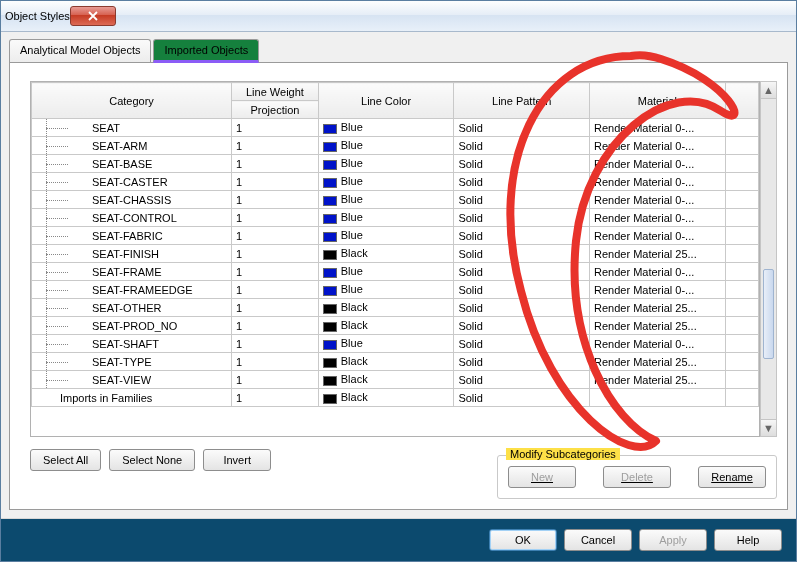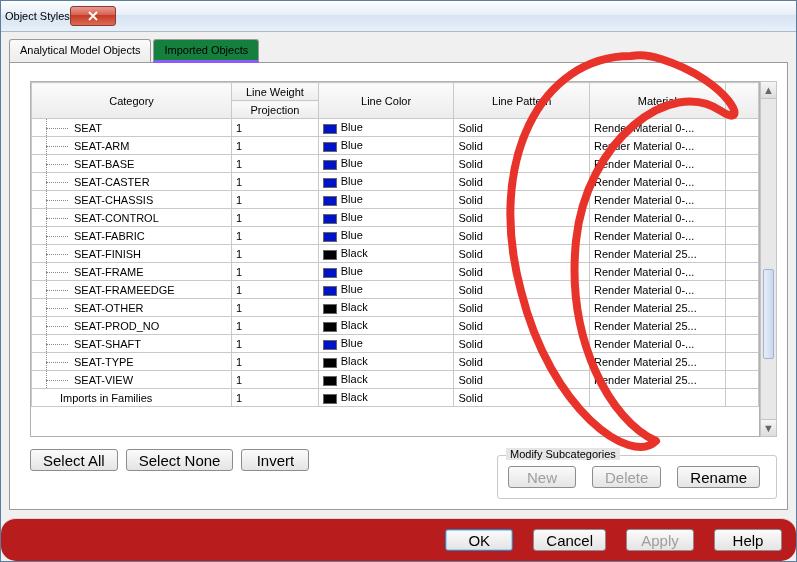--- a/index.html
+++ b/index.html
@@ -15,34 +15,34 @@
   .grid-wrap { position: relative; flex: 1; display: flex; }
   .grid-scroll { flex: 1; border: 1px solid #b1b1b1; overflow: hidden; background: #fff; position: relative; }
   .vscroll { width: 17px; background: #e8e8e8; border: 1px solid #c5c5c5; margin-left: 0; display: flex; flex-direction: column; align-items: center; }
   .vscroll .arrow { width: 100%; height: 17px; background: linear-gradient(#f6f6f6,#ddd); border-bottom: 1px solid #c5c5c5; display:flex;align-items:center;justify-content:center;color:#666; }
   .vscroll .arrow.bottom{ border-bottom:none; border-top:1px solid #c5c5c5; }
   .vscroll .track{ flex:1; width:100%; position:relative; }
   .vscroll .thumb{ position:absolute; left:2px; right:2px; top:170px; height:90px; background: linear-gradient(90deg,#e8eef8,#c9d8ee); border:1px solid #9fb4d0; border-radius:2px; }
   table { border-collapse: collapse; width: 100%; table-layout: fixed; }
   th, td { border: 1px solid #c9c9c9; padding: 1px 4px; background: #fff; font-weight: normal; text-align: left; overflow: hidden; white-space: nowrap; text-overflow: ellipsis; height: 18px; }
   th { background: linear-gradient(#fbfbfb,#ececec); text-align: center; }
-  .col-cat-sub { padding-left: 42px; position: relative; }
+  .col-cat-sub { padding-left: 60px; position: relative; }
   .col-cat-top { padding-left: 28px; position: relative; }
   .tree-line { position: absolute; left: 14px; top: 0; bottom: 0; border-left: 1px dotted #888; }
   .tree-branch { position: absolute; left: 14px; top: 50%; width: 22px; border-top: 1px dotted #888; }
   .swatch { display: inline-block; width: 14px; height: 10px; vertical-align: middle; margin-right: 4px; border: 1px solid #666; }
   .blue { background: #0013c9; }
   .black { background: #000; }
-  .btn { height: 22px; padding: 0 12px; min-width: 68px; background: linear-gradient(#fbfbfb,#e4e4e4); border: 1px solid #8d8d8d; border-radius: 3px; cursor: pointer; font-size: 15px; }
+  .btn { height: 22px; padding: 0 12px; min-width: 68px; background: linear-gradient(#fbfbfb,#e4e4e4); border: 1px solid #8d8d8d; border-radius: 3px; cursor: pointer; font-size: 11px; }
   .btn:disabled { color: #9e9e9e; }
   .btn.default { border: 1px solid #3c7fb1; box-shadow: 0 0 0 1px #a3d1f5 inset; }
   .bottom-area { display: flex; align-items: flex-start; margin-top: 12px; gap: 8px; }
   .group { border: 1px solid #c9c9c9; border-radius: 3px; padding: 10px; position: relative; margin-top: 6px; }
-  .group-title { position: absolute; top: -8px; left: 8px; background: #e5e5e5; padding: 0 4px; }
-  .footer { display: flex; justify-content: flex-end; gap: 20px; padding: 10px 14px; background: #b91c1c; border-top: 1px solid #d8d8d8; border-radius: 15px; }
+  .group-title { position: absolute; top: -8px; left: 8px; background: #fde047; padding: 0 4px; }
+  .footer { display: flex; justify-content: flex-end; gap: 7px; padding: 10px 14px; background: #0c4a6e; border-top: 1px solid #d8d8d8; }
   .annot { position: absolute; pointer-events: none; z-index: 50; }
 </style>
 </head>
 <body>
 
 <div class="window">
 
   <div class="titlebar">
     <span>Object Styles</span>
     <div class="close-btn">
@@ -224,21 +224,21 @@
       </div>
     </div>
 
     <div class="bottom-area">
       <button class="btn">Select All</button>
       <button class="btn">Select None</button>
       <button class="btn">Invert</button>
       <div style="flex:1"></div>
       <div class="group" style="min-width:280px;">
         <span class="group-title">Modify Subcategories</span>
-        <div style="display:flex; gap:16px; justify-content:flex-start;">
+        <div style="display:flex; gap:4px; justify-content:space-between;text-decoration:underline;">
           <button class="btn" disabled="">New</button>
           <button class="btn" disabled="">Delete</button>
           <button class="btn">Rename</button>
         </div>
       </div>
     </div>
 
   </div>
 
   <div class="footer">

